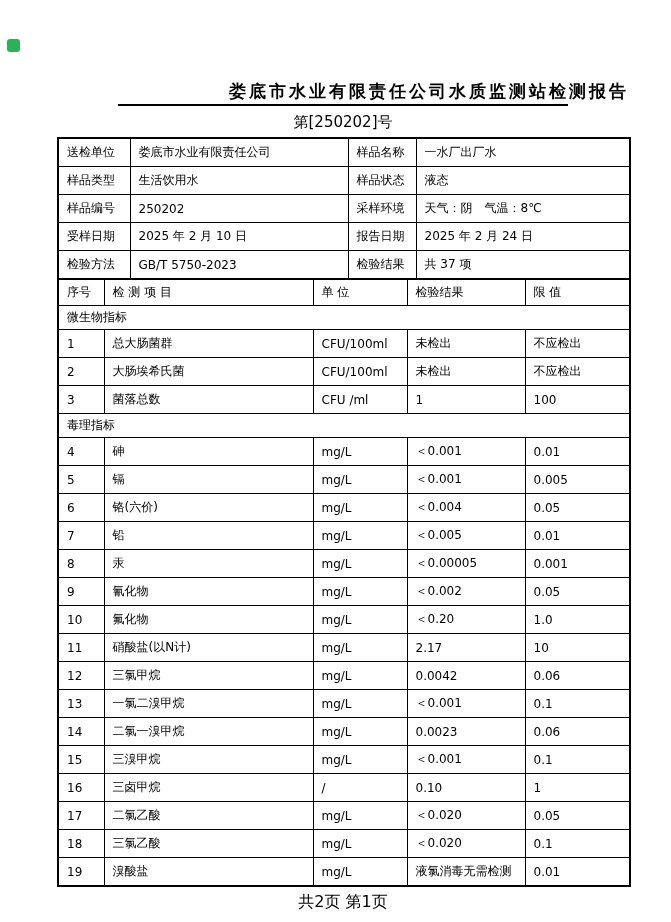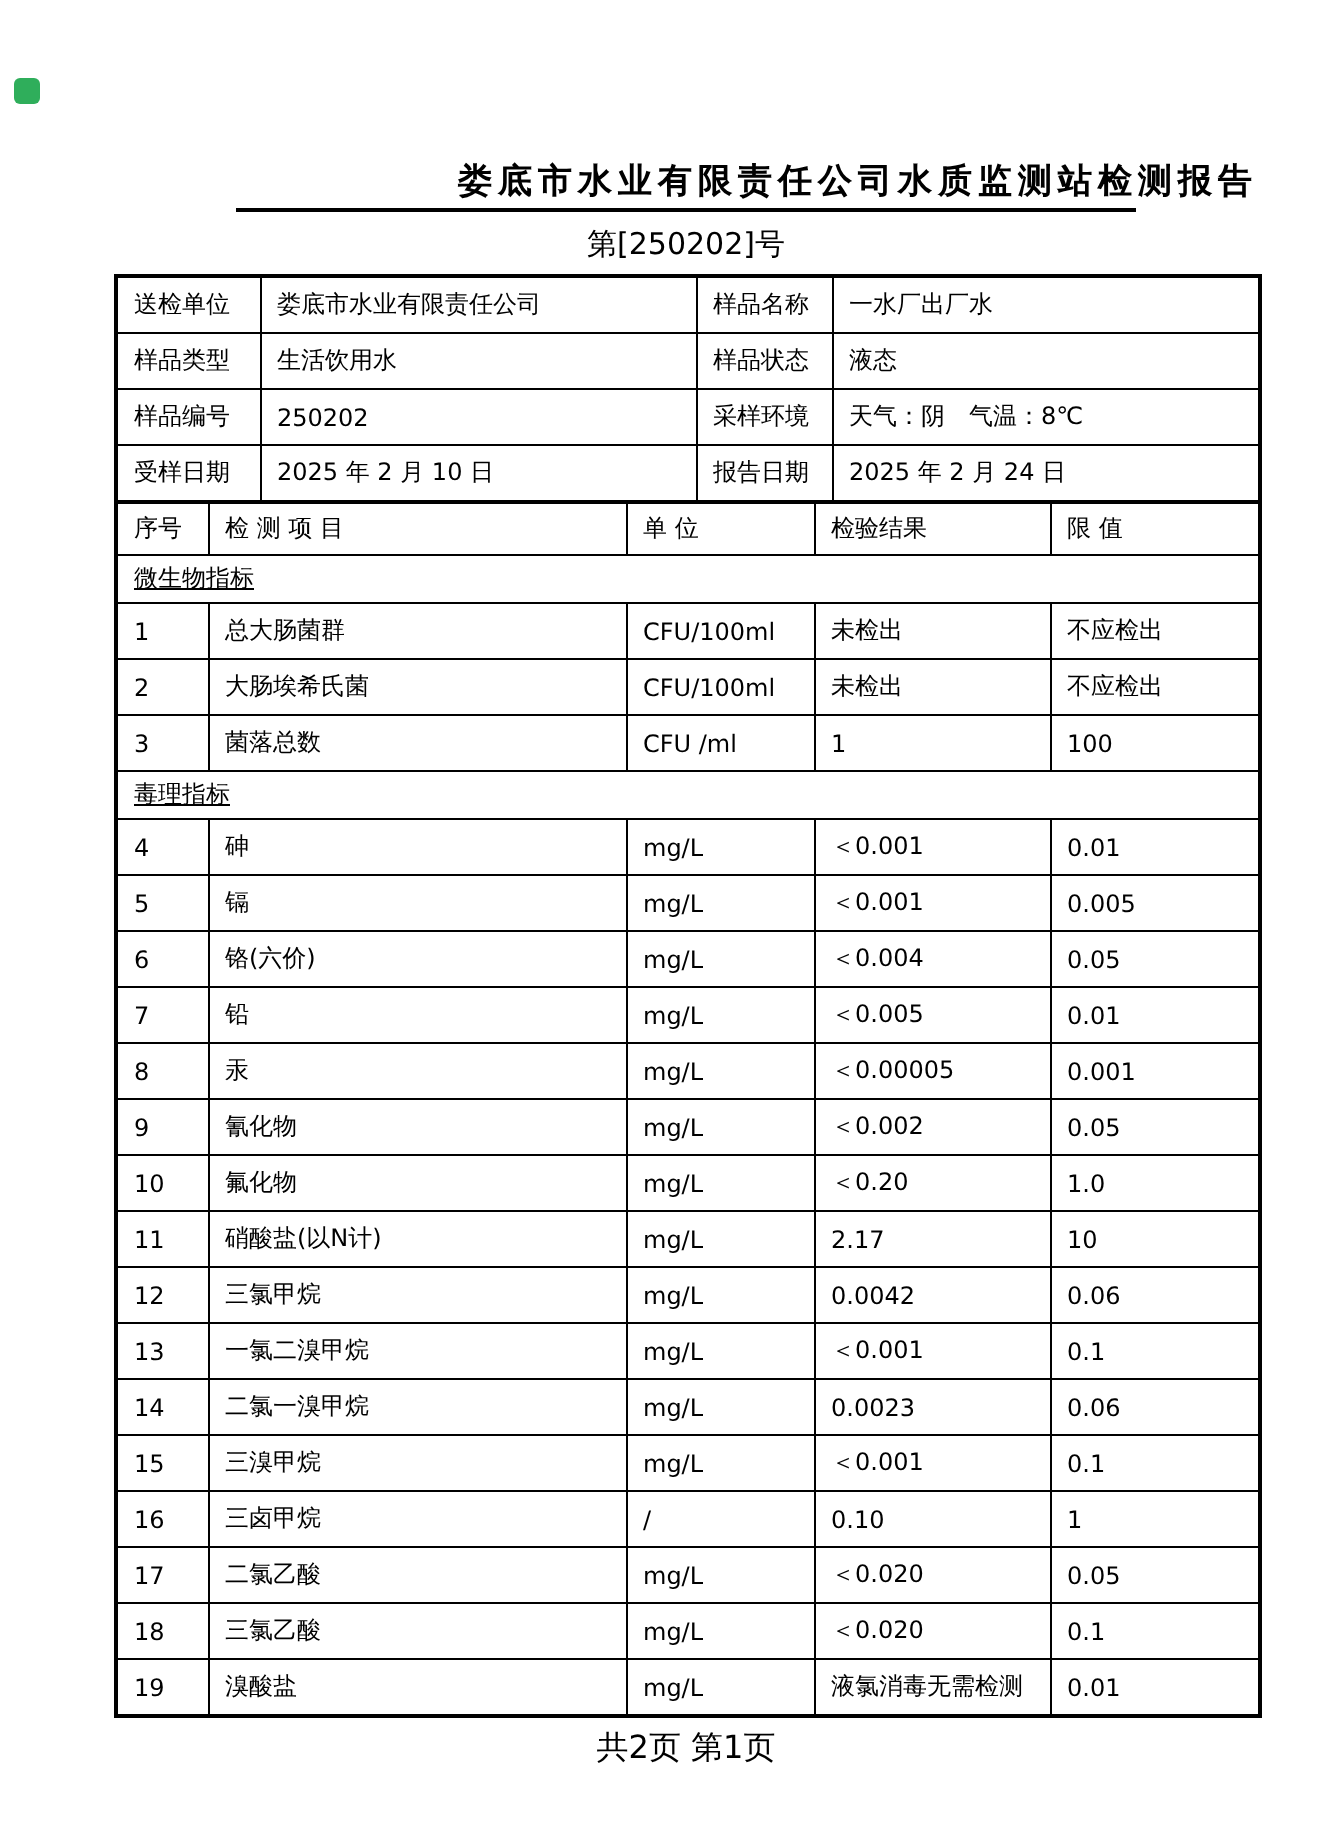--- a/index.html
+++ b/index.html
@@ -25,21 +25,21 @@
   td,th{
     border:1px solid #000;font-size:12px;font-weight:normal;
     text-align:left;vertical-align:middle;padding:0 4px 0 8px;
     overflow:hidden;white-space:nowrap;
   }
   .info-table{margin-top:7px;}
   .info-table td{height:27px;}
   .detail-table{margin-top:-2px;}
   .detail-table th{height:25px;}
   .detail-table td{height:27px;}
-  .detail-table tr.section td{height:23px;text-decoration:underline;}
+  .detail-table tr.section td{height:23px;}
   .footer{te​xt-align:center;text-align:center;font-size:16px;margin-top:5px;}
 </style>
 </head>
 <body>
 
 <div class="page">
   <div class="app-icon" style="background: rgb(47, 174, 91);"></div>
 
   <div class="content">
     <div class="title">娄底市水业有限责任公司水质监测站检测报告</div>
@@ -70,20 +70,26 @@
             <td>样品编号</td>
             <td>250202</td>
             <td>采样环境</td>
             <td>天气：阴　气温：8℃</td>
           </tr>
           <tr>
             <td>受样日期</td>
             <td>2025 年 2 月 10 日</td>
             <td>报告日期</td>
             <td>2025 年 2 月 24 日</td>
+          </tr>
+          <tr>
+            <td>检验方法</td>
+            <td>GB/T 5750-2023</td>
+            <td>检验结果</td>
+            <td>共 37 项</td>
           </tr>
         </tbody>
     </table>
 
     <table class="detail-table">
       <colgroup>
         <col style="width:46px">
           <col style="width:209px">
           <col style="width:94px">
           <col style="width:118px">

